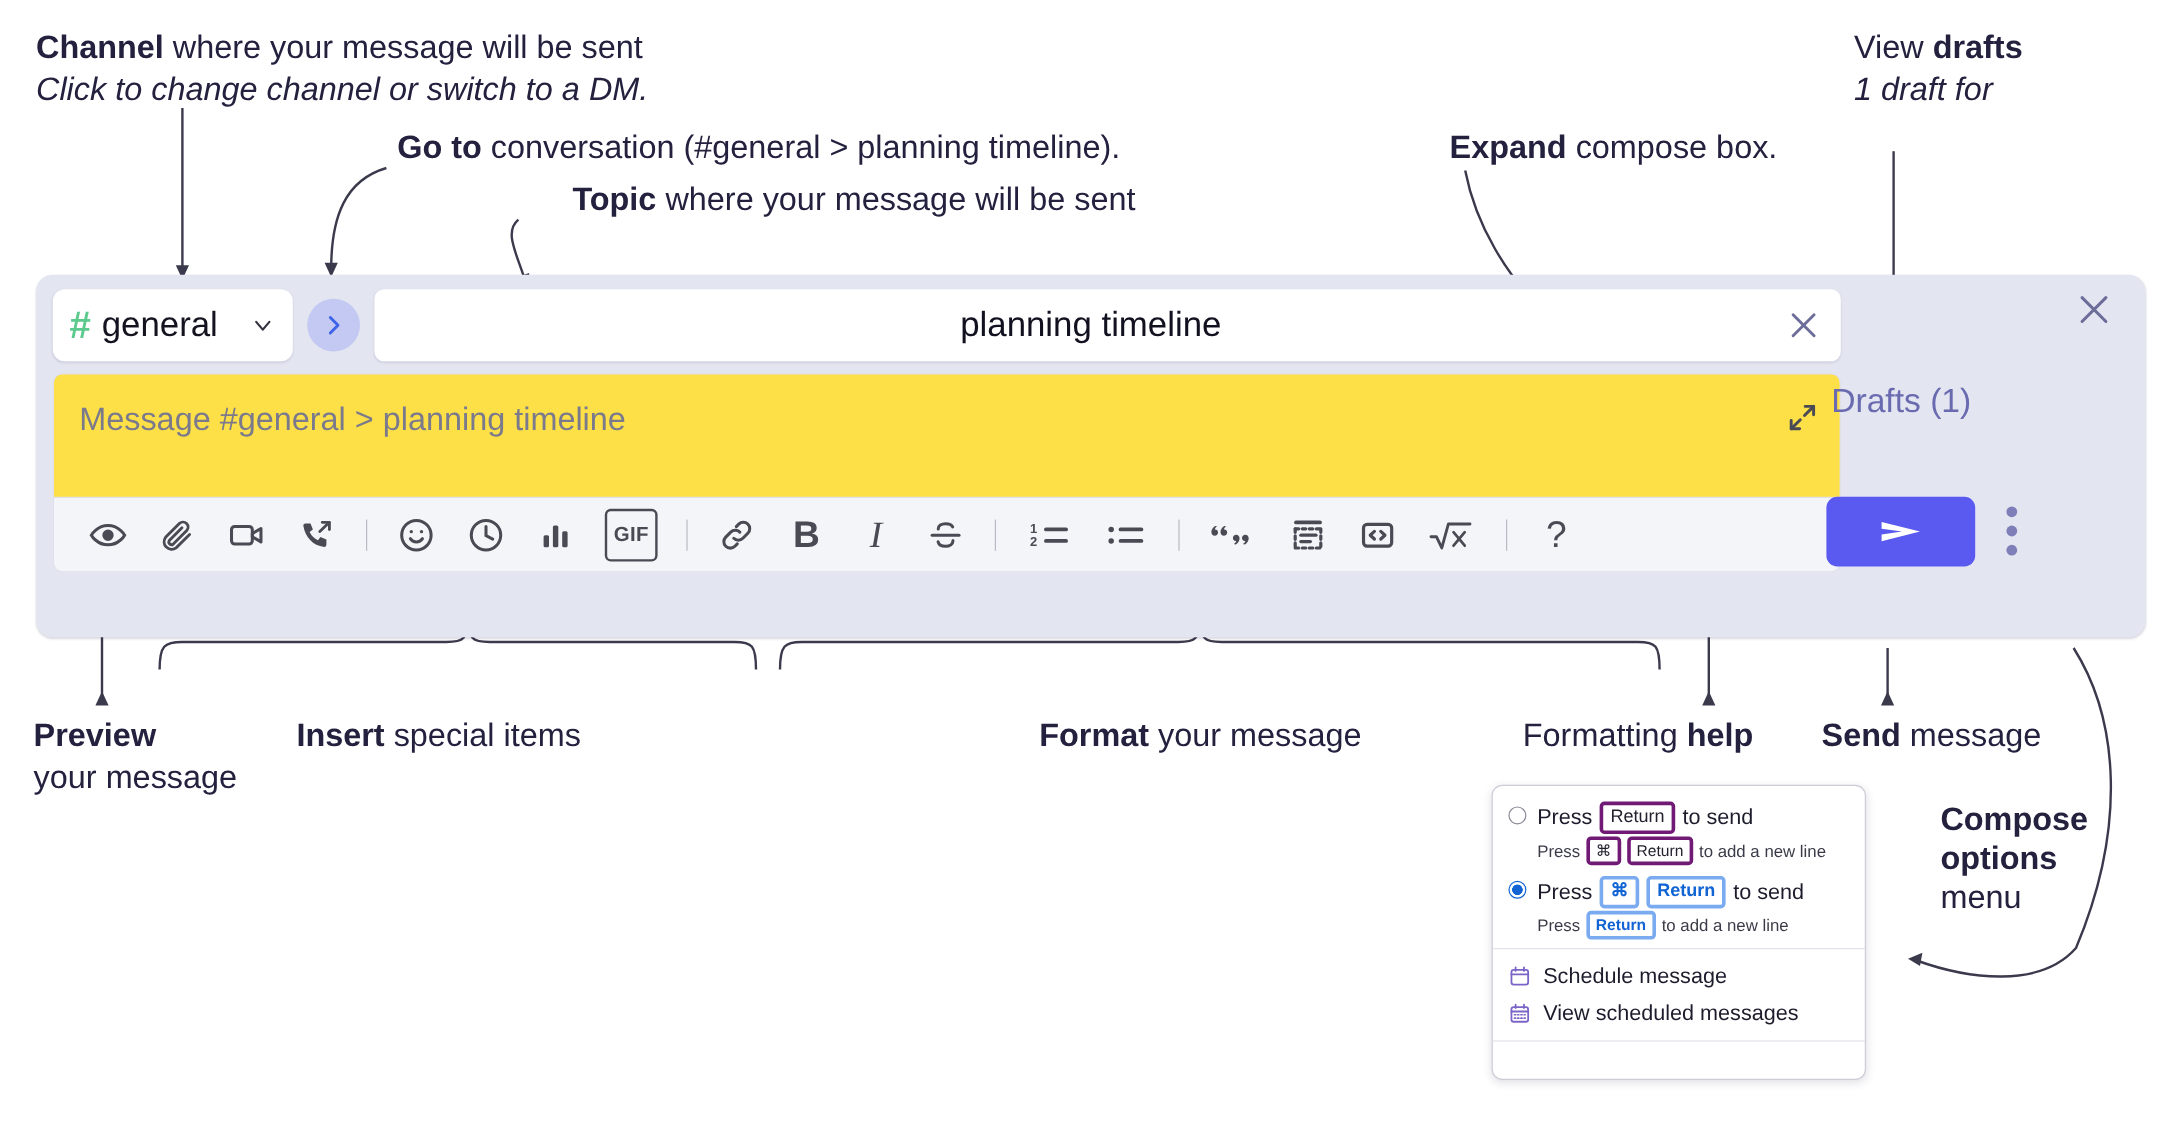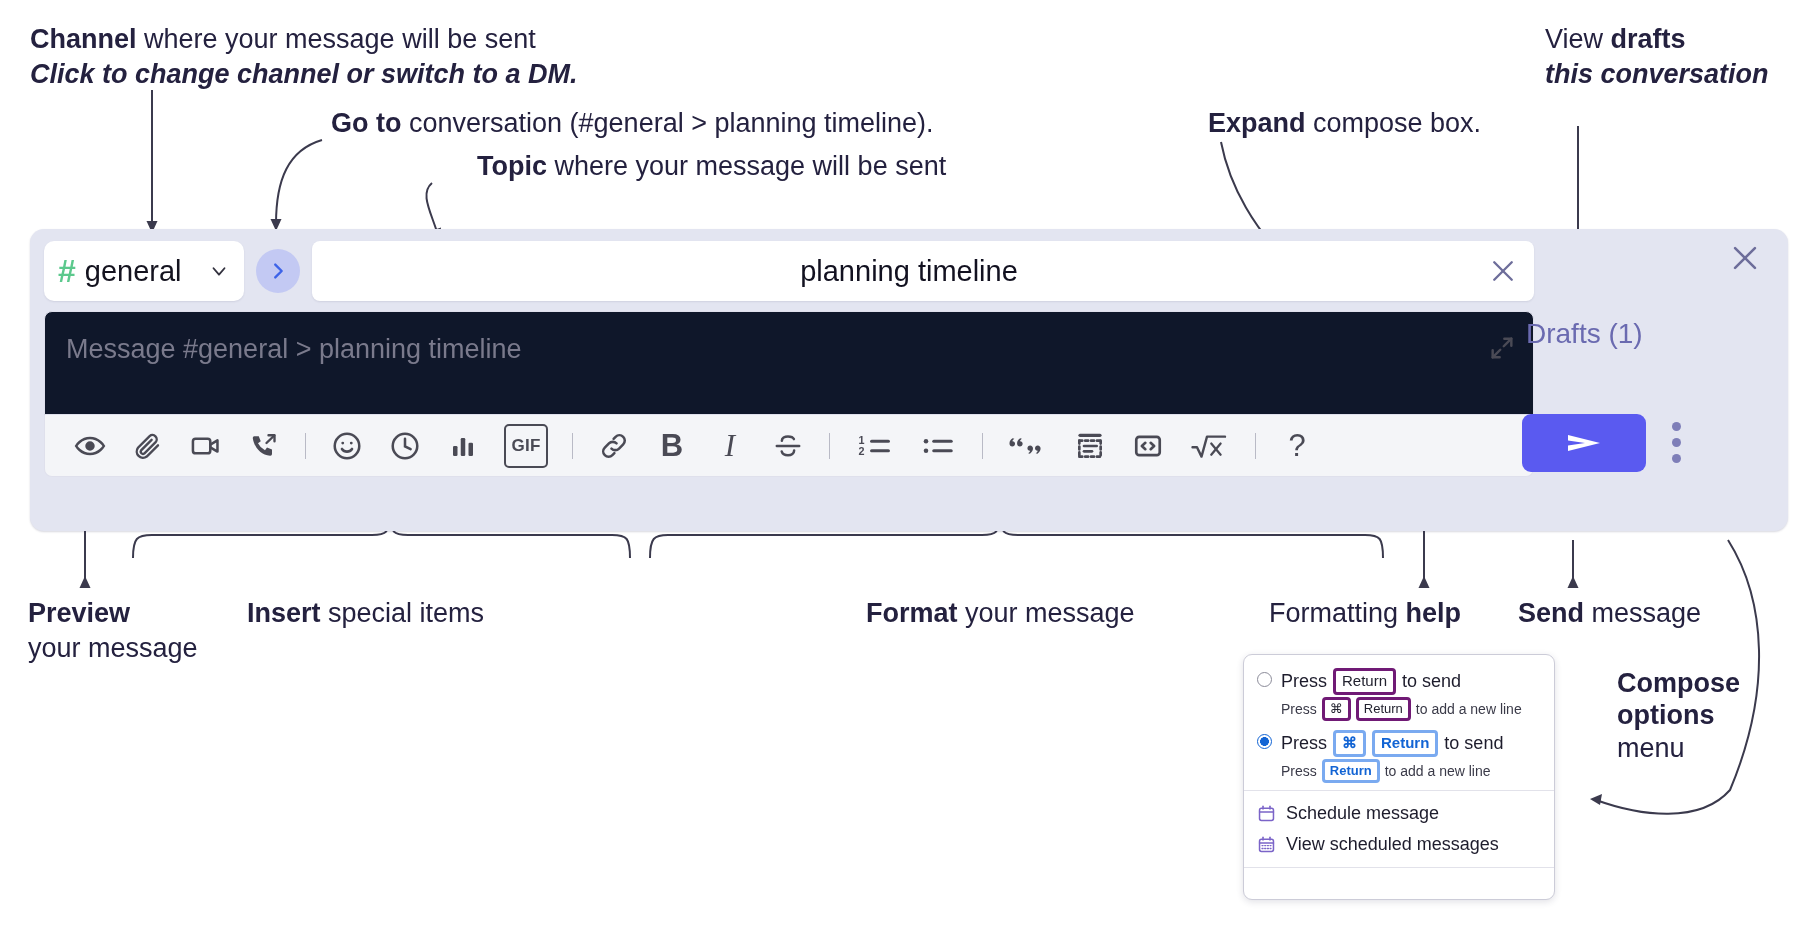--- a/index.html
+++ b/index.html
@@ -8,21 +8,21 @@
     background: #ffffff;
     font-family: "Liberation Sans", sans-serif;
     color: #1d1c3a;
     overflow: hidden;
   }
   #stage { position: relative; width: 1814px; height: 944px; }
 
   
   .anno { position: absolute; color: #24213f; line-height: 1.30; white-space: nowrap; }
   .anno b { font-weight: 700; }
-  .anno i { font-style: italic; font-weight: bold; }
+  .anno i { font-style: italic; }
   .anno.big { font-size: 27px; }
 
   
   svg.leaders { position: absolute; left: 0; top: 0; width: 1814px; height: 944px; pointer-events: none; }
 
   
   #compose {
     position: absolute; left: 30px; top: 229px; width: 1758px; height: 302px;
     background: #e3e5f1;
     border-radius: 14px;
@@ -54,21 +54,21 @@
     flex: 1 1 auto; height: 60px;
     background: #ffffff; border-radius: 8px;
     display: flex; align-items: center;
     padding: 0 16px 0 18px;
     box-shadow: 0 1px 2px rgba(40,40,80,.10);
   }
   .topic-text { font-size: 29px; color: #121120; flex: 1 1 auto; text-align: center; }
 
   .msg-area {
     margin-top: 10px;
-    background: #0f172a;
+    background: #fde047;
     border: 1px solid #dfe0ec;
     border-radius: 8px 8px 0 0;
     height: 104px;
     position: relative;
     padding: 22px 20px 0 21px;
   }
   .msg-placeholder { font-size: 27px; color: #7a7a8c; }
   .expand-btn { position: absolute; right: 17px; top: 22px; }
 
   .toolbar {
@@ -200,21 +200,21 @@
   <div class="anno big" style="left:477px; top:149px;">
     <b>Topic</b><span> where your message will be sent</span>
   </div>
 
   <div class="anno big" style="left:1208px; top:106px;">
     <b>Expand</b><span> compose box.</span>
   </div>
 
   <div class="anno big" style="left:1545px; top:22px;">
     <div><span>View </span><b>drafts</b></div>
-    <div><i>this conversation</i></div>
+    <div><i>1 draft for</i></div>
   </div>
 
   <div class="anno big" style="left:28px; top:596px;">
     <div><b>Preview</b></div>
     <div><span>your message</span></div>
   </div>
 
   <div class="anno big" style="left:247px; top:596px;">
     <b>Insert</b><span> special items</span>
   </div>

